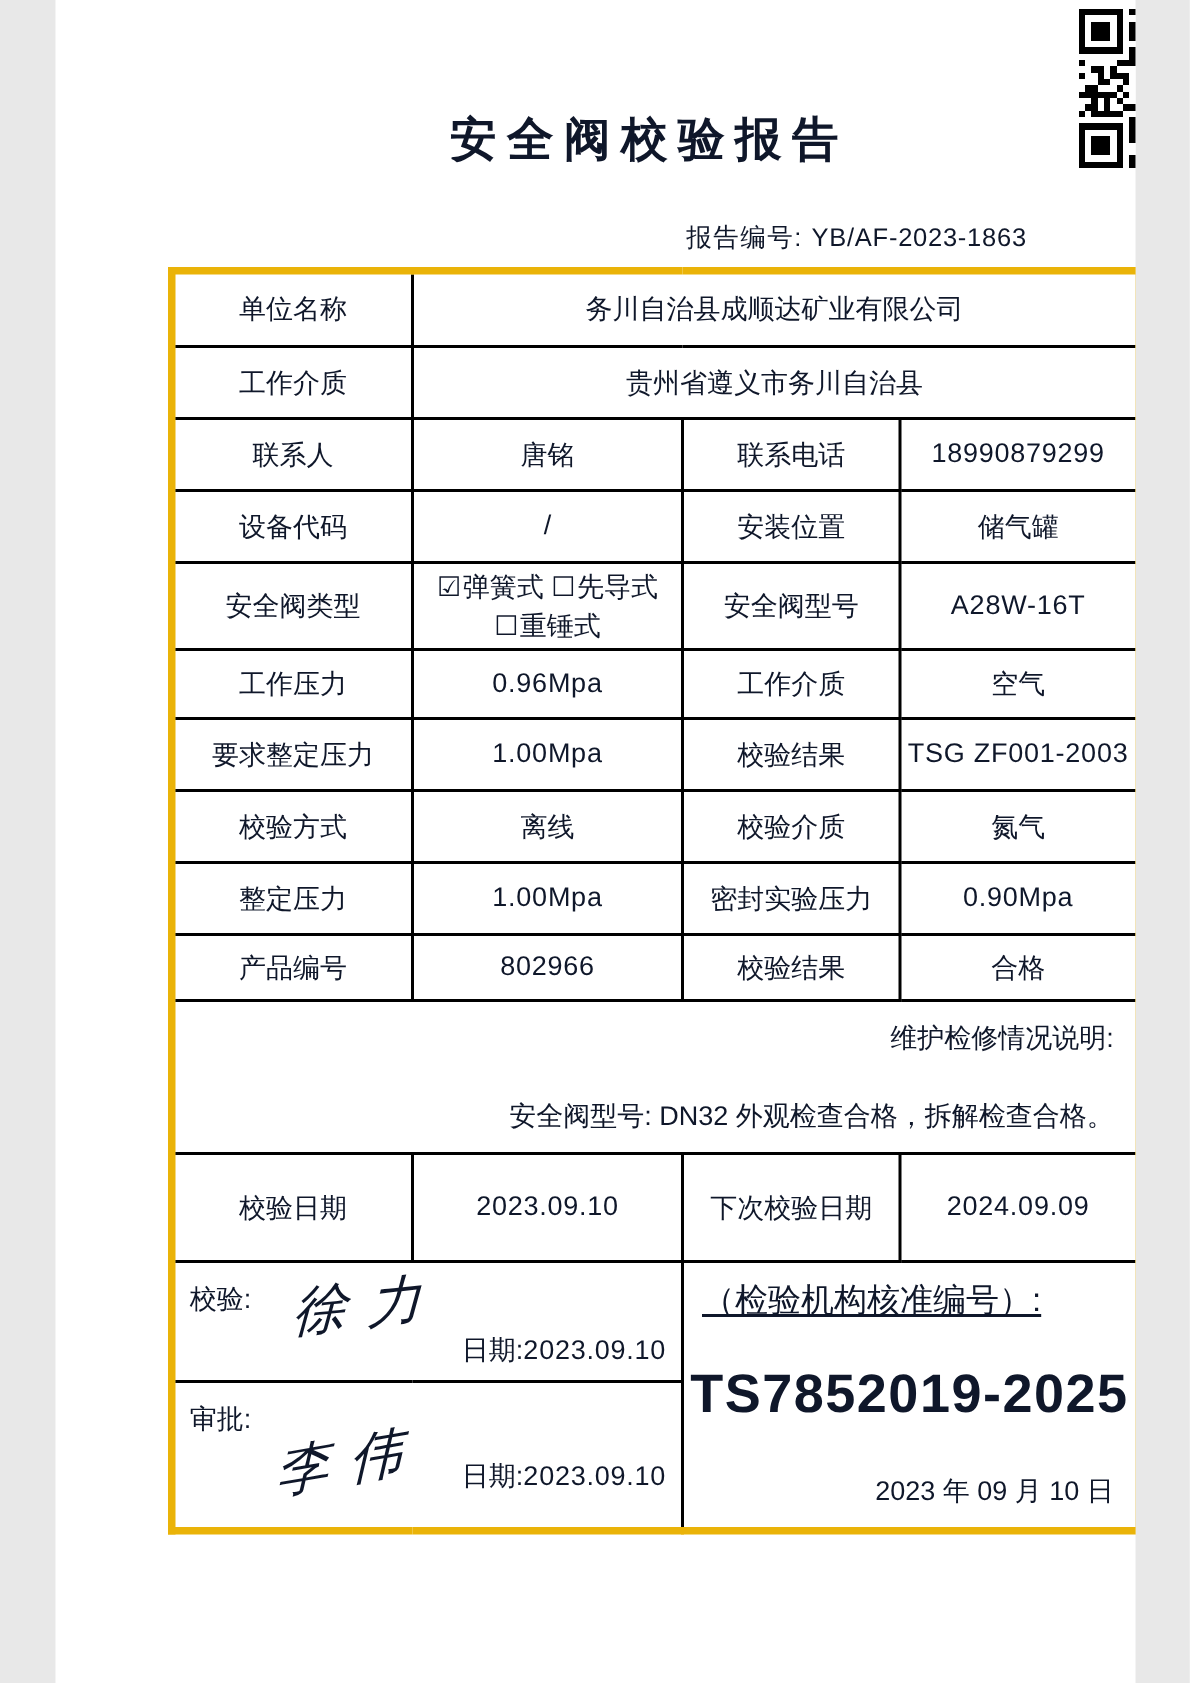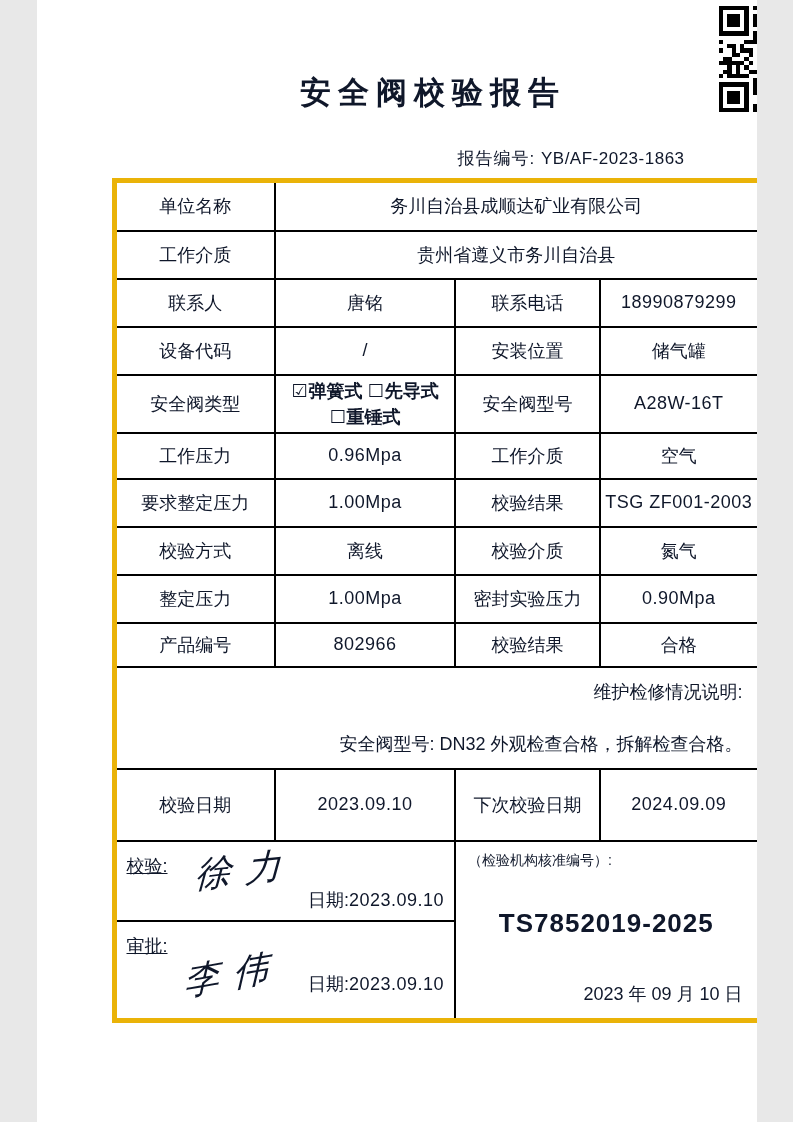--- a/index.html
+++ b/index.html
@@ -34,43 +34,43 @@
     padding-left:27px;
   }
   .report-table td {
     border:2px solid #000;
     text-align:center;
     vertical-align:middle;
     font-size:18px;
     padding:0 4px;
     overflow:hidden;
   }
-  .cb-line { line-height:26px; white-space:nowrap;font-weight:bold; }
+  .cb-line { line-height:26px; white-space:nowrap; }
   .cb-box { display:inline-block; margin-right:1px; font-size:18px; }
   td.note-cell {
     text-align:right; vertical-align:top;
     padding:12px 14px;
   }
   .note-title { margin-bottom:28px; }
   td.sig-cell { position:relative; text-align:left; vertical-align:top; }
-  .sig-label { position:absolute; left:10px; top:12px; font-size:18px;text-decoration:underline; }
+  .sig-label { position:absolute; left:10px; top:12px; font-size:18px; }
   .sig-name {
     position:absolute; left:78px; top:4px;
     font-size:36px; font-style:italic;
     transform:rotate(-6deg) skewX(-8deg);
     letter-spacing:14px; white-space:nowrap;
   }
   .sig-name.approver-name { left:66px; top:28px; transform:rotate(-10deg) skewX(-10deg); }
   .sig-date { position:absolute; right:10px; bottom:8px; font-size:18px; white-space:nowrap; }
   .sig-date.approver-date { bottom:22px; }
   td.agency-cell { position:relative; vertical-align:top; }
-  .agency-label { position:absolute; top:10px; left:12px; font-size:14px; white-space:nowrap; }
+  .agency-label { position:absolute; top:10px; left:12px; font-size:22px; white-space:nowrap;text-decoration:underline; }
   .agency-number {
     position:absolute; top:66px; left:0; width:100%;
-    text-align:center; font-size:26px; font-weight:bold; letter-spacing:1px;
+    text-align:center; font-size:36px; font-weight:bold; letter-spacing:1px;
   }
   .agency-date { position:absolute; bottom:12px; right:14px; font-size:18px; white-space:nowrap;margin-left:32px; }
   .mono-val { letter-spacing:0.5px; }
 </style>
 </head>
 <body>
 
 <div class="page">
 
   <div class="doc-title">安全阀校验报告</div>

